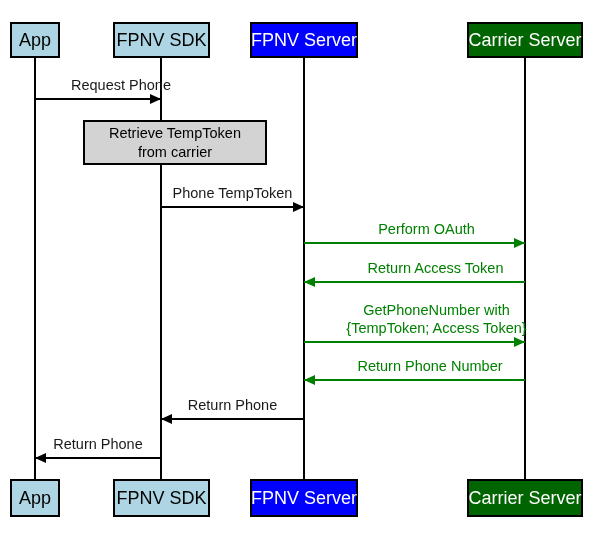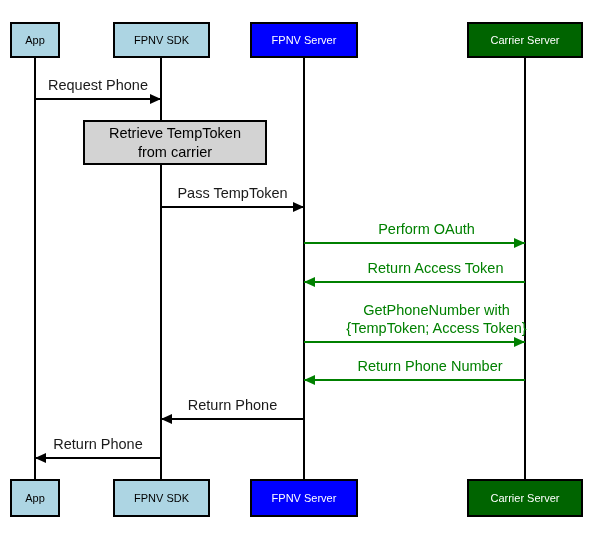--- a/index.html
+++ b/index.html
@@ -23,21 +23,21 @@
     background: #000000;
   }
   .actor-box {
     position: absolute;
     box-sizing: border-box;
     border: 2px solid #000000;
     display: flex;
     align-items: center;
     justify-content: center;
     text-align: center;
-    font-size: 11px;
+    font-size: 18px;
     line-height: 1.15;
     white-space: nowrap;
   }
   .actor-box.light {
     background: #ADD5E3;
     color: #000000;
   }
   .actor-box.blue {
     background: #0000FF;
     color: #ffffff;
@@ -134,26 +134,26 @@
     <div class="actor-box green" style="left: 467px; width: 116px; top: 479px; height: 38px;">
       <span>Carrier Server</span>
     </div>
     <div class="note-box" style="left: 83px; top: 120px; width: 184px; height: 45px;">
       <span>Retrieve TempToken</span>
       <span>from carrier</span>
     </div>
     <div class="msg black-msg" style="left: 35px; top: 98px; width: 126px;">
       <div class="msg-line" style="width: 126px;"></div>
       <div class="msg-head right" style="left: 115px;"></div>
-      <div class="msg-label" style="width: 126px; left: 0px; top: -21px;">Request Phone</div>
+      <div class="msg-label" style="width: 126px; left: 0px; top: -21px; padding-left: 23px;">Request Phone</div>
     </div>
     <div class="msg black-msg" style="left: 161px; top: 206px; width: 143px;">
       <div class="msg-line" style="width: 143px;"></div>
       <div class="msg-head right" style="left: 132px;"></div>
-      <div class="msg-label" style="width: 143px; left: 0px; top: -21px;">Pass TempToken</div>
+      <div class="msg-label" style="width: 143px; left: 0px; top: -21px;">Phone TempToken</div>
     </div>
     <div class="msg green-msg" style="left: 304px; top: 242px; width: 221px;">
       <div class="msg-line" style="width: 221px;"></div>
       <div class="msg-head right" style="left: 210px;"></div>
       <div class="msg-label" style="width: 221px; left: 0px; top: -21px; margin-left: 12px;">Perform OAuth</div>
     </div>
     <div class="msg green-msg" style="left: 304px; top: 281px; width: 221px;">
       <div class="msg-line" style="width: 221px;"></div>
       <div class="msg-head left" style="left: 0px;"></div>
       <div class="msg-label" style="width: 263px; left: 0px; top: -21px;">Return Access Token</div>

